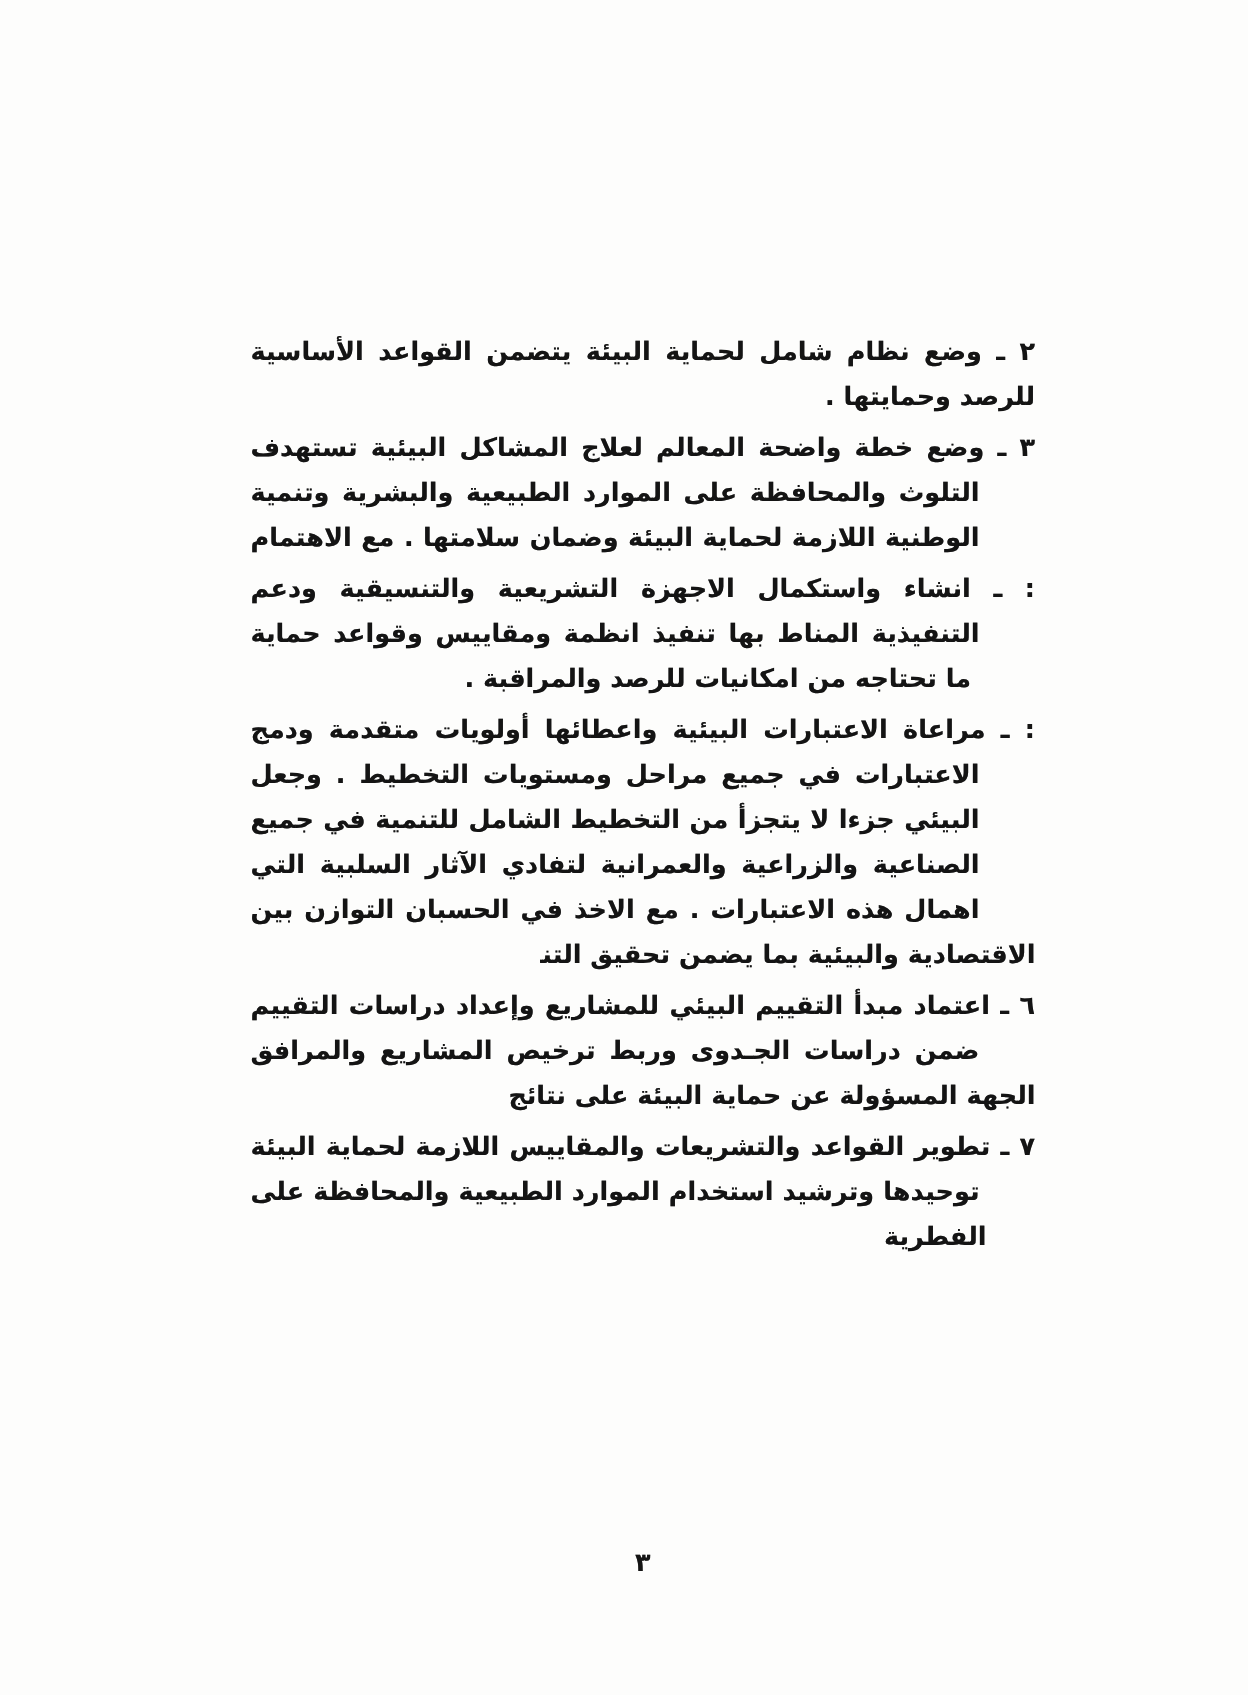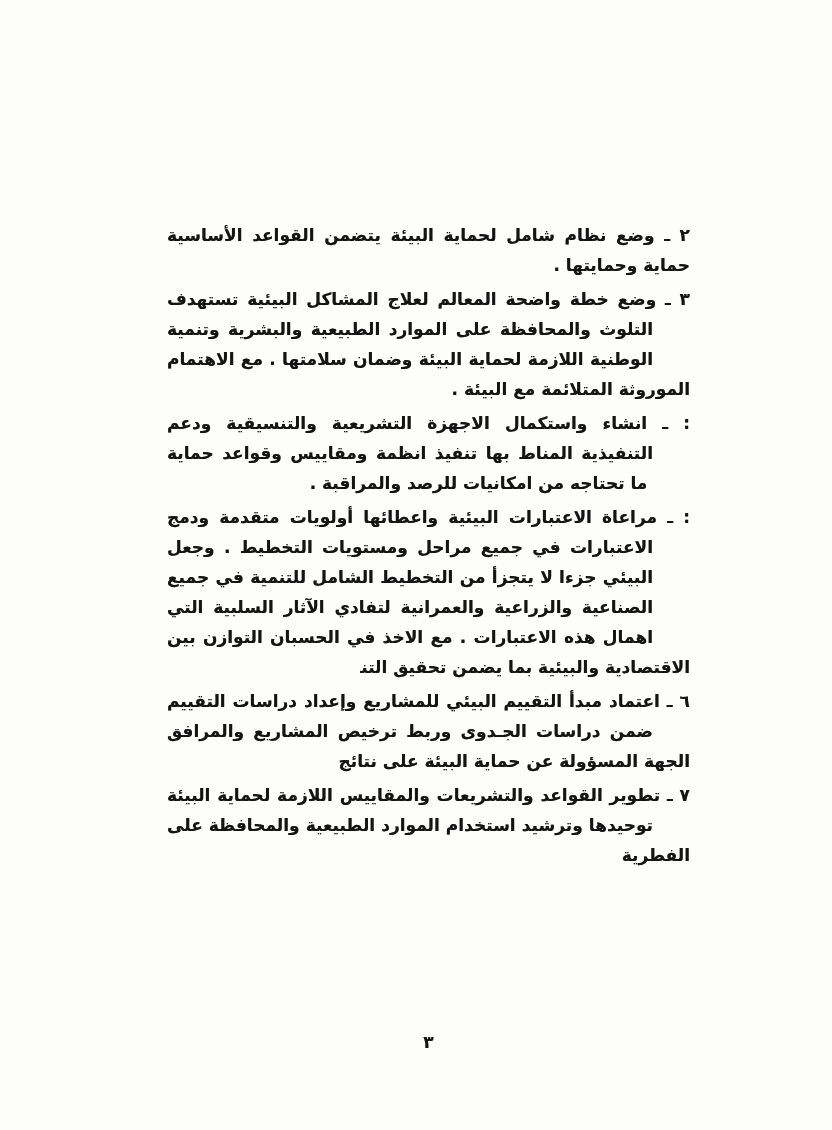--- a/index.html
+++ b/index.html
@@ -71,28 +71,27 @@
 </style>
 </head>
 <body>
 
 <div class="page">
 
   <div class="text-block">
 
     <div class="para">
       <div class="line l-first">٢ ـ وضع نظام شامل لحماية البيئة يتضمن القواعد الأساسية للمحافظة</div>
-      <div class="line l-last" style="margin-left:77px;">حماية وحمايتها .</div>
+      <div class="line l-last" style="margin-left:77px;">للرصد وحمايتها .</div>
     </div>
 
     <div class="para">
       <div class="line l-first">٣ ـ وضع خطة واضحة المعالم لعلاج المشاكل البيئية تستهدف حمايتها من</div>
       <div class="line l-mid">التلوث والمحافظة على الموارد الطبيعية والبشرية وتنمية ودعم الامكانيات</div>
       <div class="line l-mid">الوطنية اللازمة لحماية البيئة وضمان سلامتها . مع الاهتمام بالتقنيات</div>
-      <div class="line l-last" style="margin-left:150px;">الموروثة المتلائمة مع البيئة .</div>
     </div>
 
     <div class="para">
       <div class="line l-first">: ـ انشاء واستكمال الاجهزة التشريعية والتنسيقية ودعم الأجهزة</div>
       <div class="line l-mid">التنفيذية المناط بها تنفيذ انظمة ومقاييس وقواعد حماية البيئة وتوفير</div>
       <div class="line l-last" style="margin-left:100px;text-align:center;">ما تحتاجه من امكانيات للرصد والمراقبة .</div>
     </div>
 
     <div class="para">
       <div class="line l-first">: ـ مراعاة الاعتبارات البيئية واعطائها أولويات متقدمة ودمج هذه</div>
@@ -105,20 +104,20 @@
 
     <div class="para">
       <div class="line l-first">٦ ـ اعتماد مبدأ التقييم البيئي للمشاريع وإعداد دراسات التقييم البيئي</div>
       <div class="line l-mid">ضمن دراسات الجـدوى وربط ترخيص المشاريع والمرافق بموافقة</div>
       <div class="line l-last" style="margin-left:170px;">الجهة المسؤولة عن حماية البيئة على نتائج هذه الدراسات .</div>
     </div>
 
     <div class="para">
       <div class="line l-first">٧ ـ تطوير القواعد والتشريعات والمقاييس اللازمة لحماية البيئة والعمل على</div>
       <div class="line l-mid">توحيدها وترشيد استخدام الموارد الطبيعية والمحافظة على الاحياء</div>
-      <div class="line l-last" style="margin-left:390px;">الفطرية</div>
+      <div class="line l-last" style="margin-left:390px;text-align:center;">الفطرية</div>
     </div>
 
   </div>
 
   <div class="page-number">٣</div>
 
 </div>
 
 </body></html>

